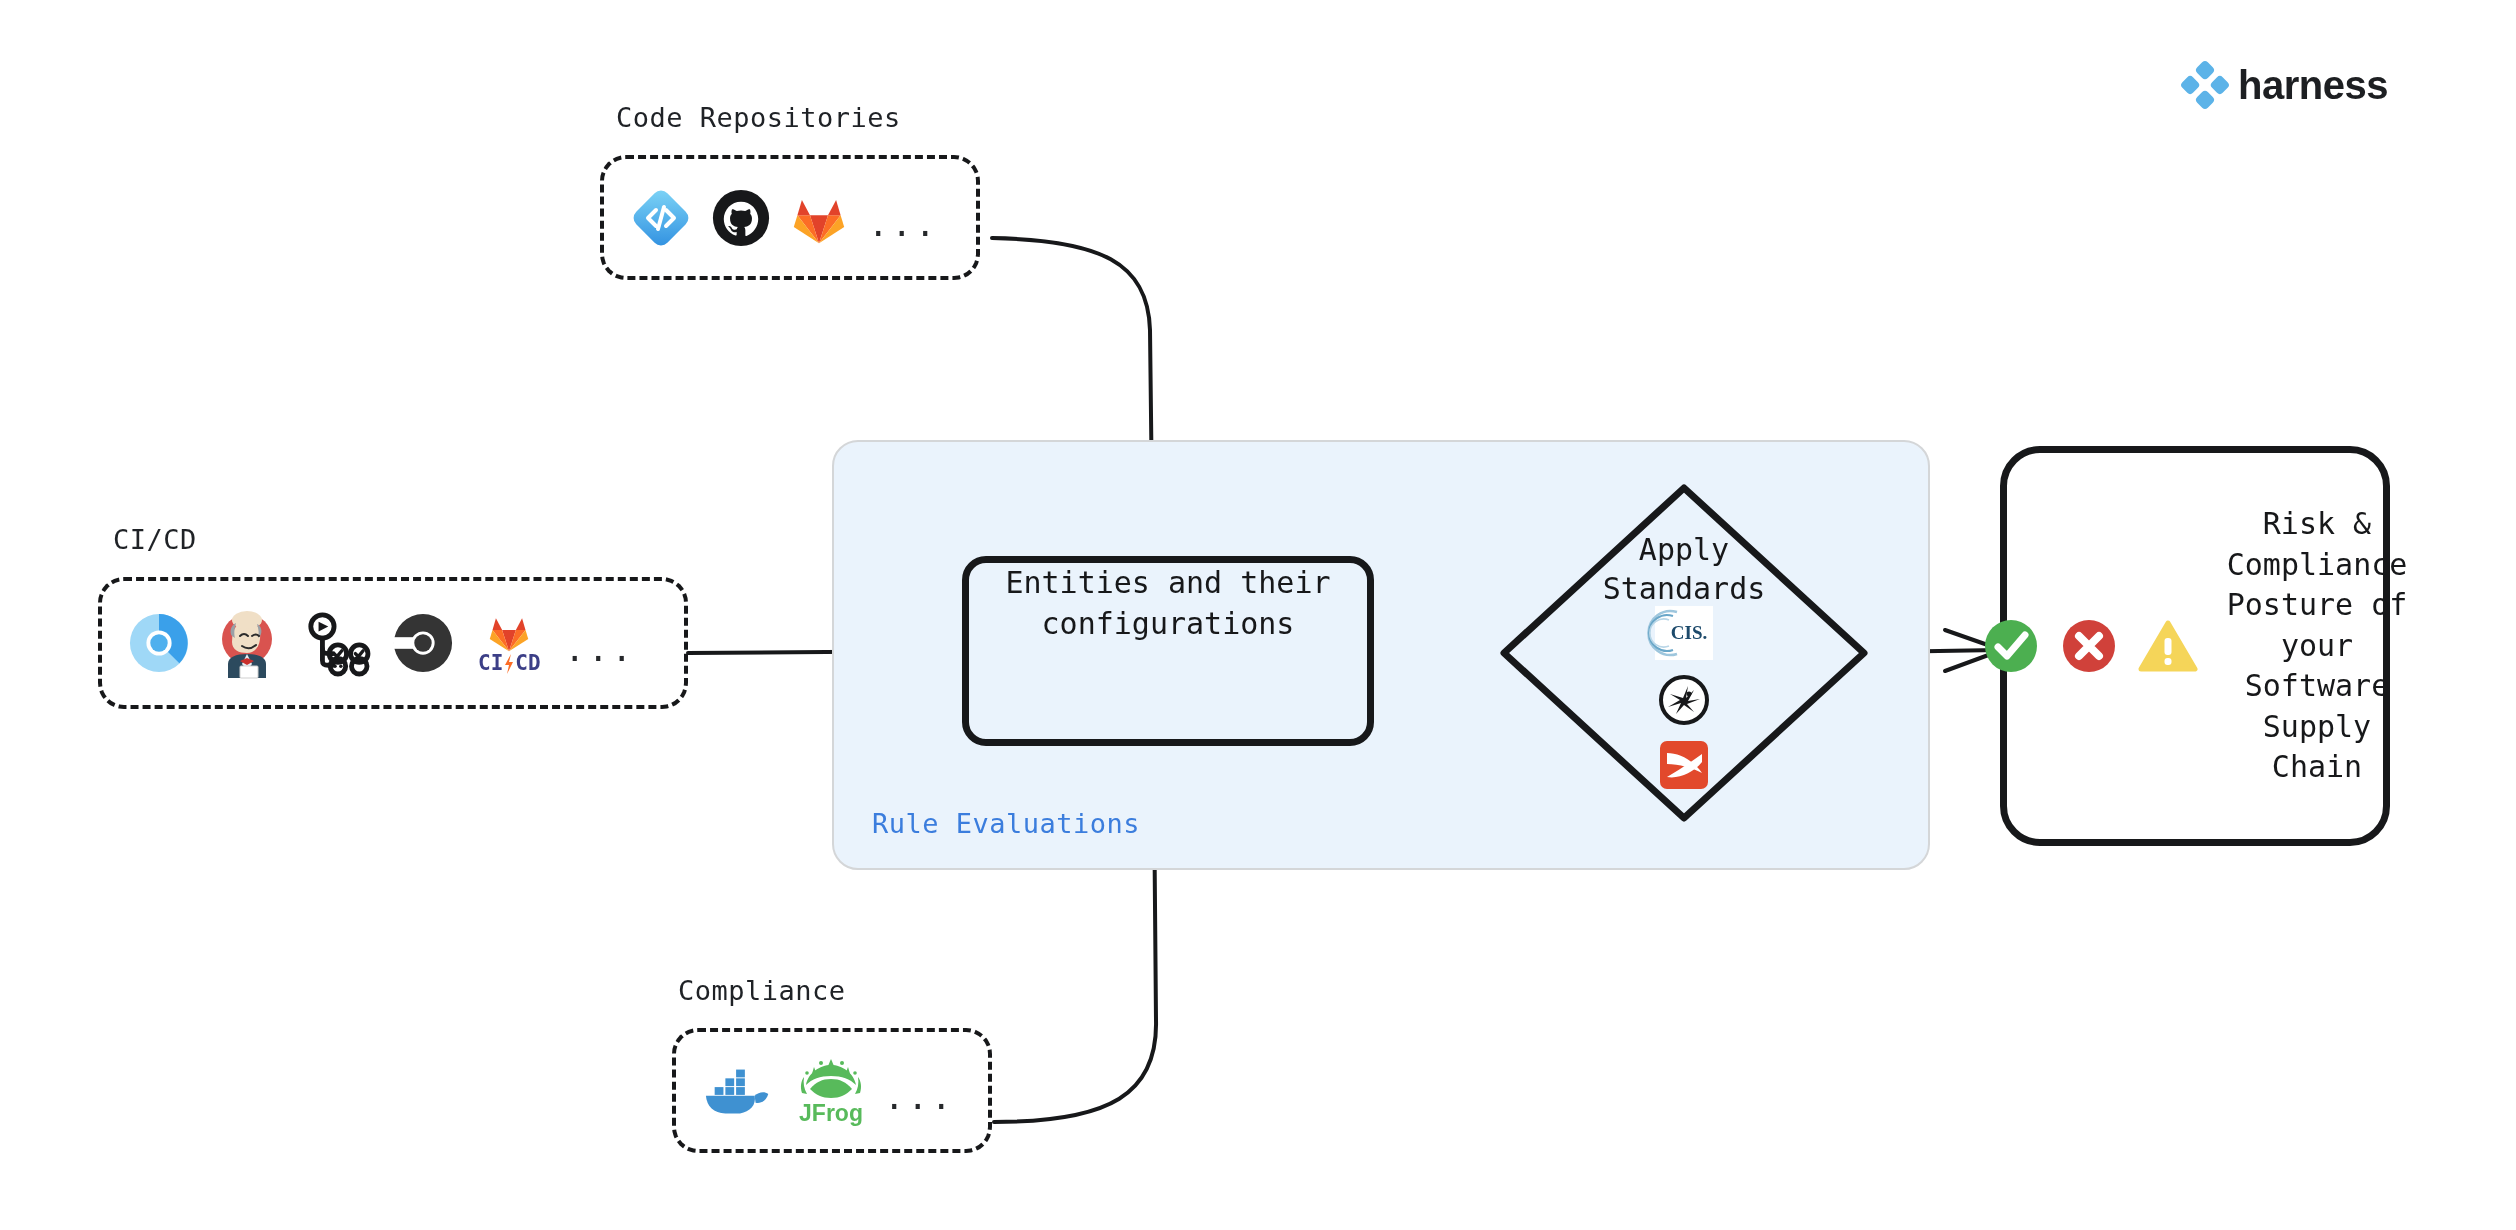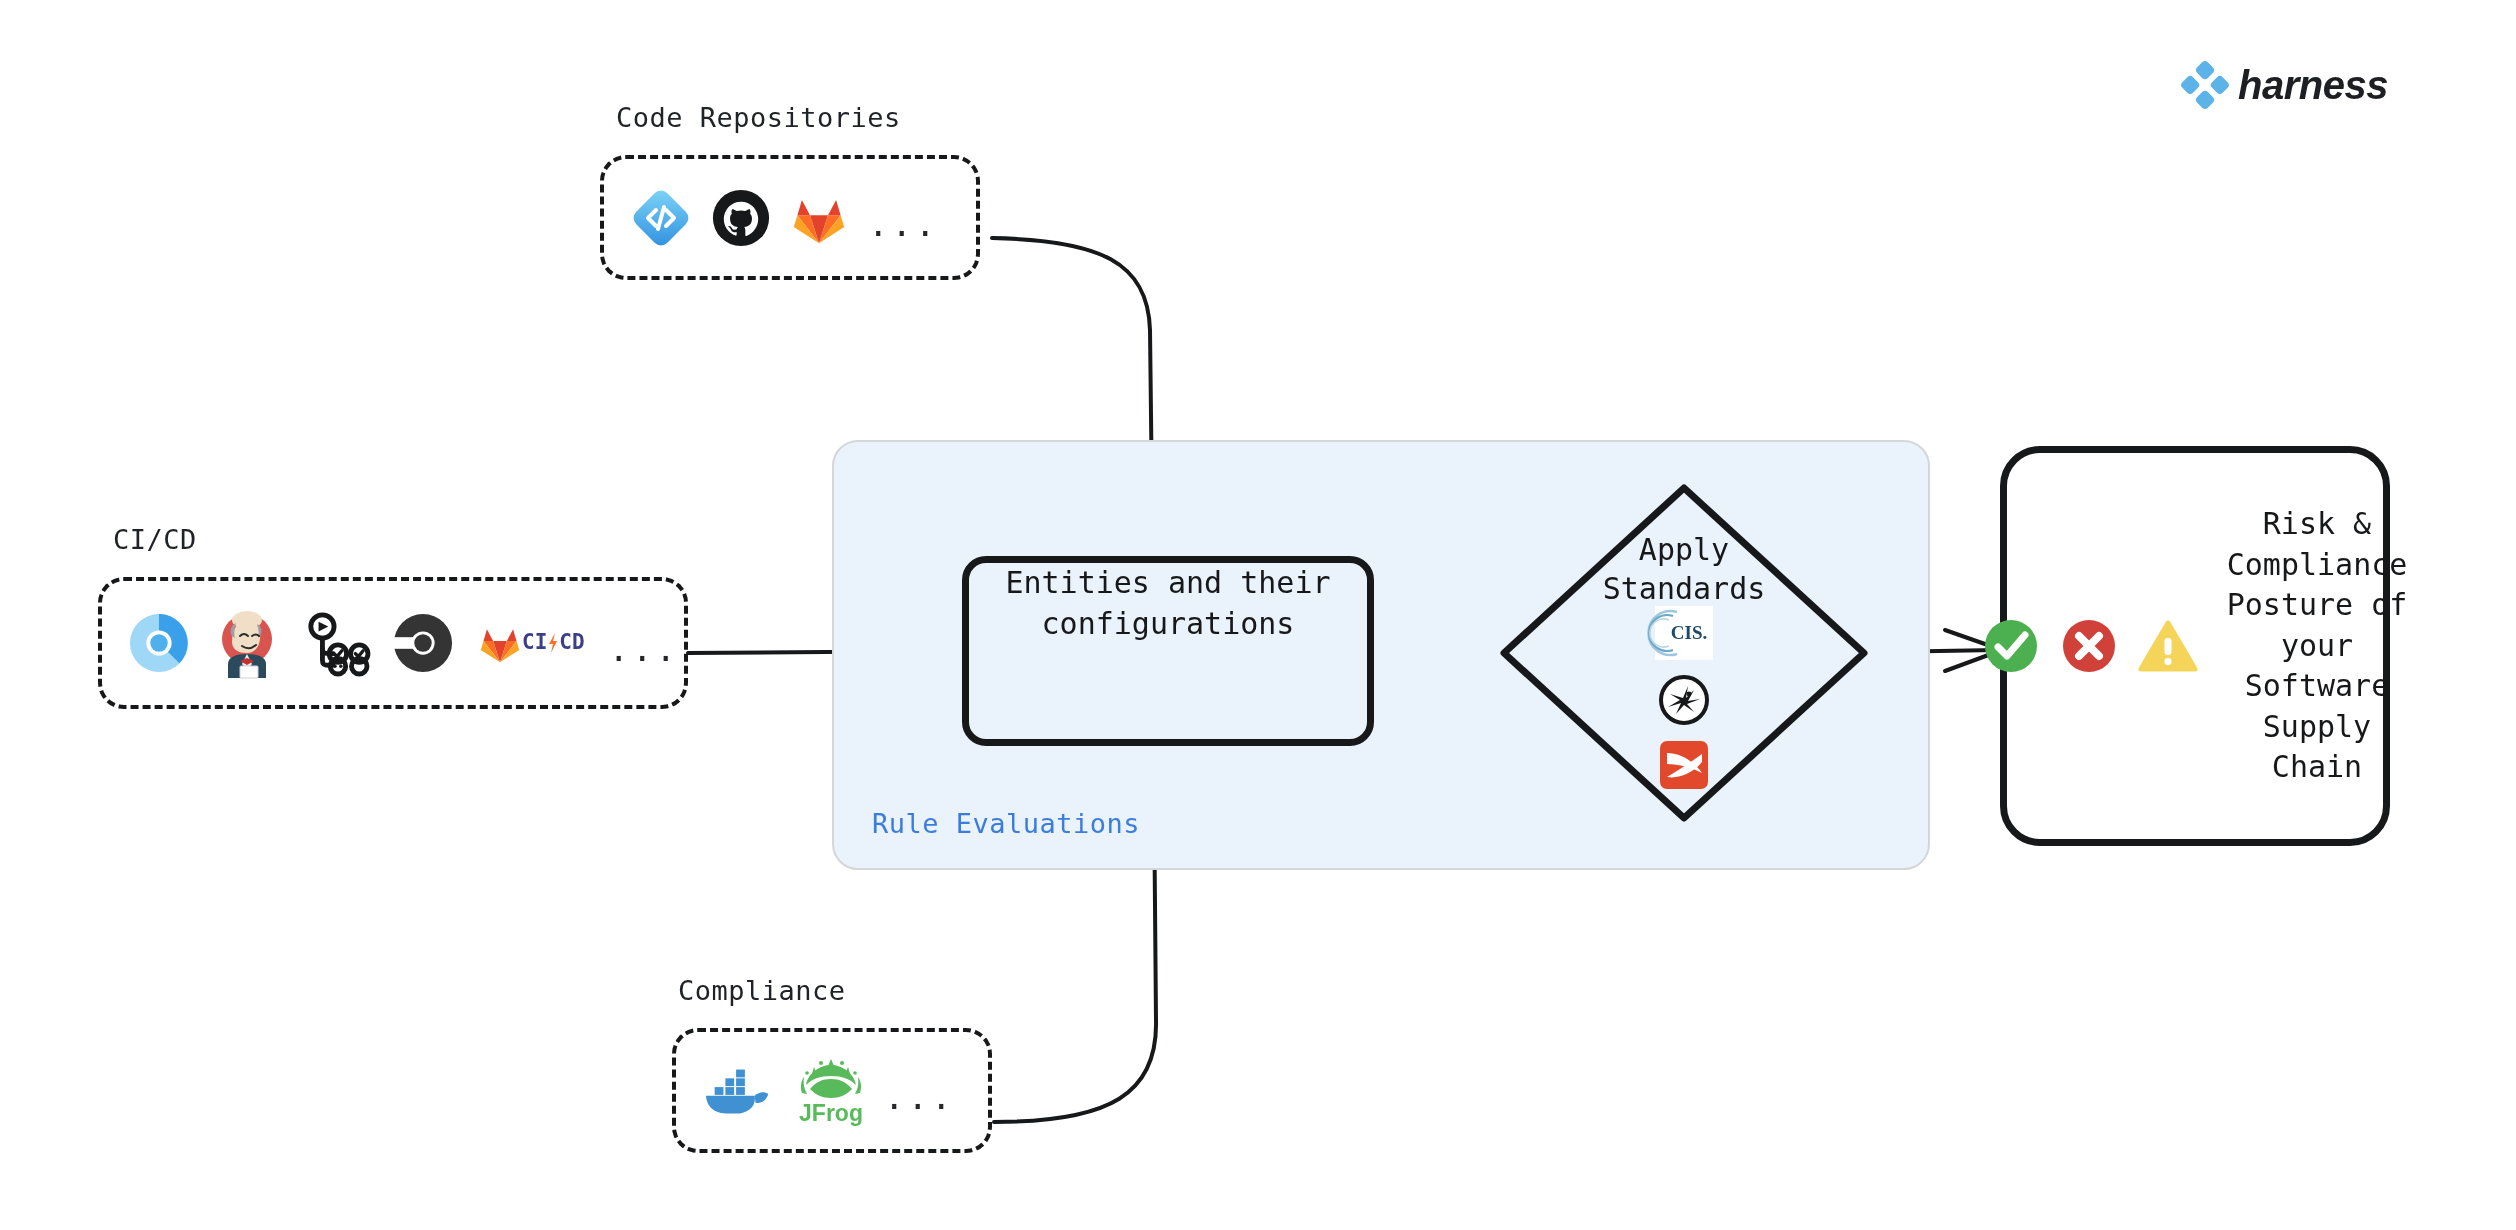--- a/index.html
+++ b/index.html
@@ -54,21 +54,21 @@
   .diamond-wrap{position:absolute;}
   .diamond-txt{
     position:absolute;left:0;right:0;top:52px;text-align:center;
     font-size:30px;line-height:1.3;color:#17181a;
     font-family:"DejaVu Sans Mono","Liberation Mono",monospace;
   }
   .std-row{position:absolute;left:0;right:0;top:128px;
            display:flex;align-items:center;justify-content:center;gap:14px;flex-direction:column;}
 
   svg{display:block;overflow:visible;}
-  .logo-wrap{position:absolute;display:flex;align-items:center;gap:10px;font-style:italic;}
+  .logo-wrap{position:absolute;display:flex;align-items:center;gap:10px;}
   .logo-text{font-family:"Liberation Sans",sans-serif;font-size:40px;
              font-weight:700;color:#1d1f22;letter-spacing:-0.5px;}
   .gl-cicd{font-family:"DejaVu Sans Mono","Liberation Mono",monospace;
            font-size:21px;font-weight:700;color:#3c3f87;letter-spacing:0px;
            margin-top:-2px;}
 </style>
 </head>
 <body>
 
 <div class="canvas">
@@ -189,21 +189,21 @@
       <circle cx="38" cy="56" r="1.8" fill="#17181a"></circle>
       <circle cx="57" cy="56" r="8" fill="none" stroke="#17181a" stroke-width="5"></circle>
     </svg>
 
     <svg width="62" height="62" viewBox="0 0 64 64">
       <path d="M32,2 a30,30 0 1 0 0,60 a30,30 0 1 0 0,-60 z M32,20 a12,12 0 1 1 0,24 a12,12 0 1 1 0,-24 z" fill="#343434" fill-rule="evenodd"></path>
       <rect x="2" y="26" width="22" height="12" fill="#ffffff"></rect>
       <circle cx="32" cy="32" r="9" fill="#343434"></circle>
     </svg>
 
-    <div style="display:flex;flex-direction:row;align-items:center;">
+    <div style="display:flex;flex-direction:column;align-items:center;">
       <svg width="44" height="42" viewBox="0 0 64 60">
         <path d="M32,58 L42,27 L22,27 Z" fill="#e2432a"></path>
         <path d="M32,58 L22,27 L8,27 Z" fill="#fc6d26"></path>
         <path d="M8,27 L4,40 L32,58 Z" fill="#fca326"></path>
         <path d="M8,27 L13,10 L22,27 Z" fill="#e2432a"></path>
         <path d="M32,58 L42,27 L56,27 Z" fill="#fc6d26"></path>
         <path d="M56,27 L60,40 L32,58 Z" fill="#fca326"></path>
         <path d="M56,27 L51,10 L42,27 Z" fill="#e2432a"></path>
       </svg>
       <div style="display:flex;align-items:center;">

